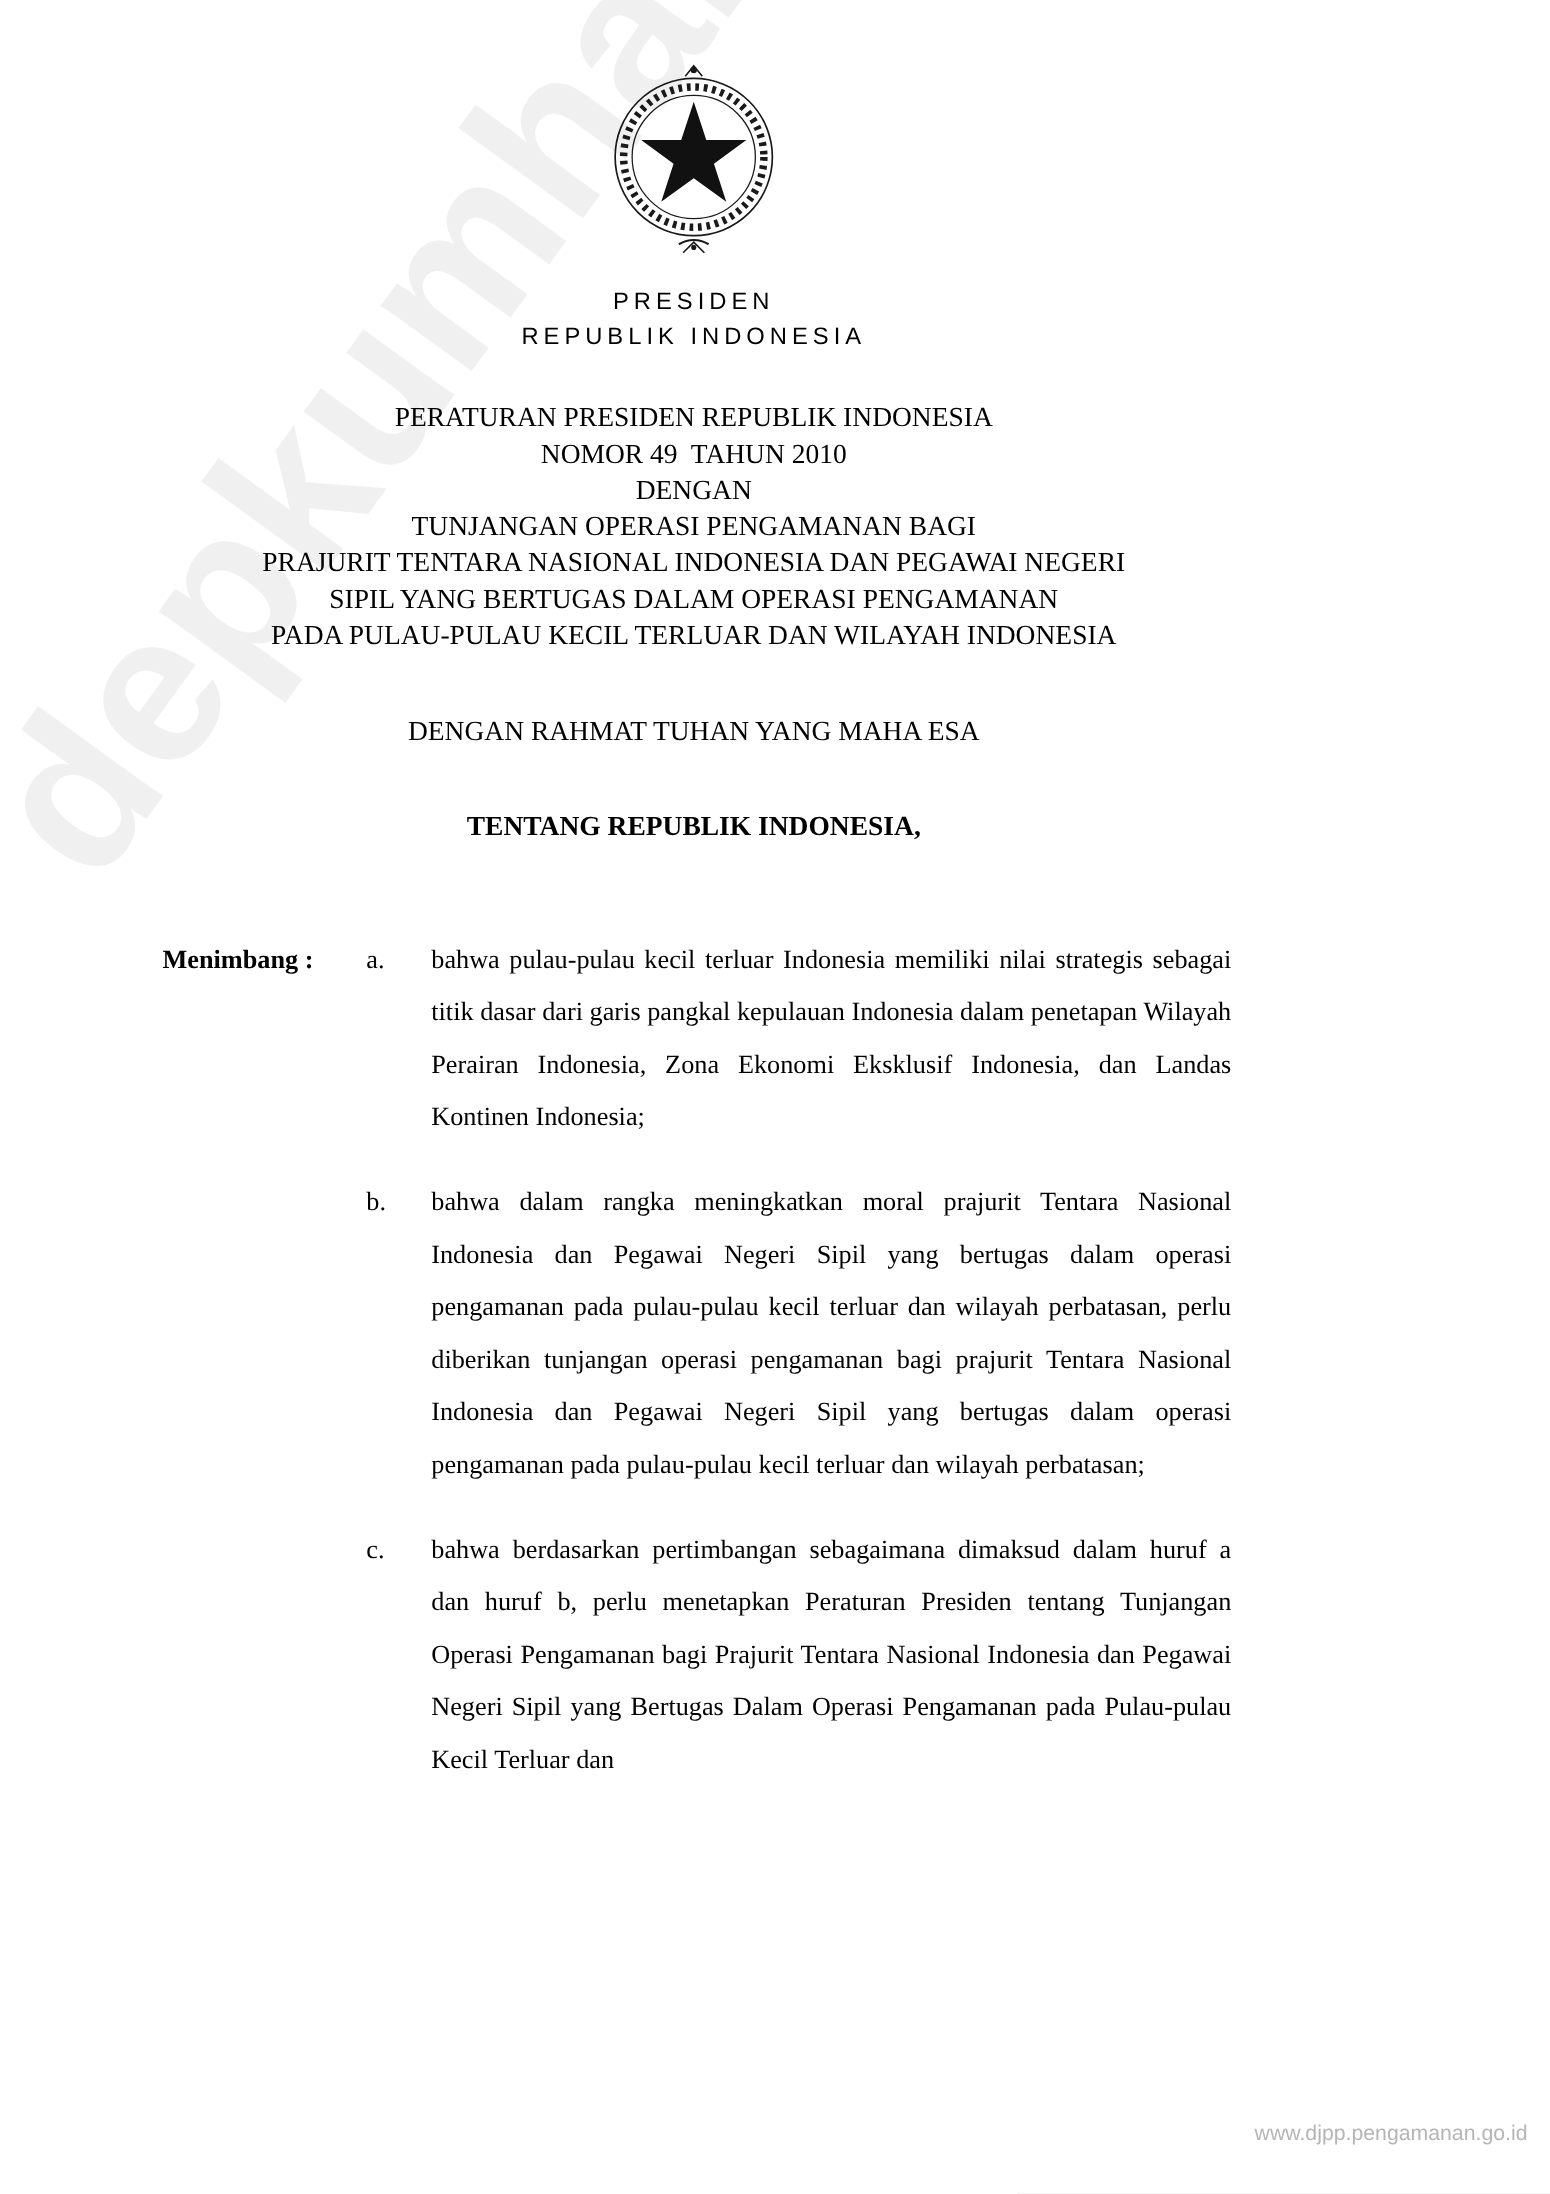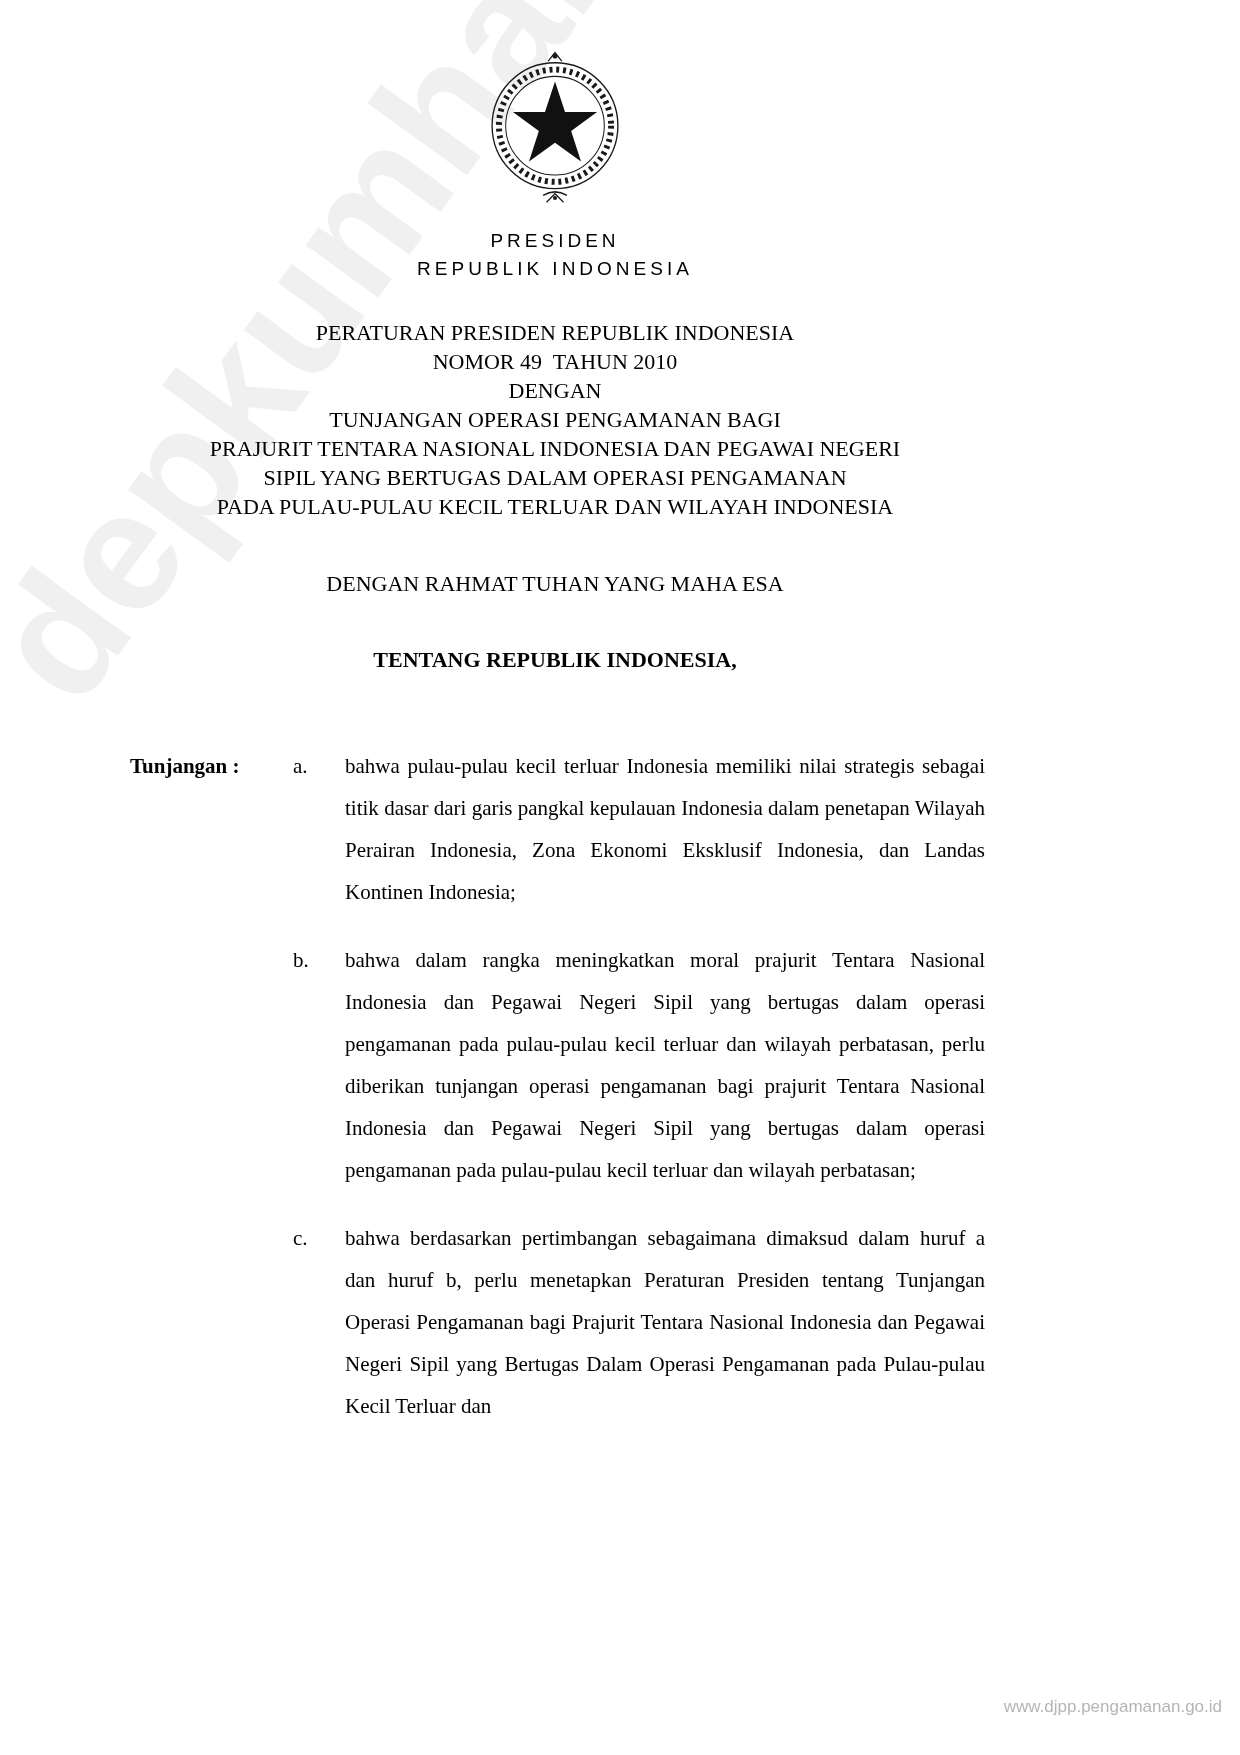--- a/index.html
+++ b/index.html
@@ -143,21 +143,21 @@
       <div>PRAJURIT TENTARA NASIONAL INDONESIA DAN PEGAWAI NEGERI</div>
       <div>SIPIL YANG BERTUGAS DALAM OPERASI PENGAMANAN</div>
       <div>PADA PULAU-PULAU KECIL TERLUAR DAN WILAYAH INDONESIA</div>
     </div>
 
     <div class="invocation">DENGAN RAHMAT TUHAN YANG MAHA ESA</div>
 
     <div class="issuer">TENTANG REPUBLIK INDONESIA,</div>
 
     <div class="considering">
-      <div class="considering-label">Tunjangan :</div>
+      <div class="considering-label">Menimbang :</div>
       <div class="items">
 
         <div class="item">
           <div class="item-letter">a.</div>
           <div class="item-text">bahwa pulau-pulau kecil terluar Indonesia memiliki nilai strategis sebagai titik dasar dari garis pangkal kepulauan Indonesia dalam penetapan Wilayah Perairan Indonesia, Zona Ekonomi Eksklusif Indonesia, dan Landas Kontinen Indonesia;</div>
         </div>
 
         <div class="item">
           <div class="item-letter">b.</div>
           <div class="item-text">bahwa dalam rangka meningkatkan moral prajurit Tentara Nasional Indonesia dan Pegawai Negeri Sipil yang bertugas dalam operasi pengamanan pada pulau-pulau kecil terluar dan wilayah perbatasan, perlu diberikan tunjangan operasi pengamanan bagi prajurit Tentara Nasional Indonesia dan Pegawai Negeri Sipil yang bertugas dalam operasi pengamanan pada pulau-pulau kecil terluar dan wilayah perbatasan;</div>

